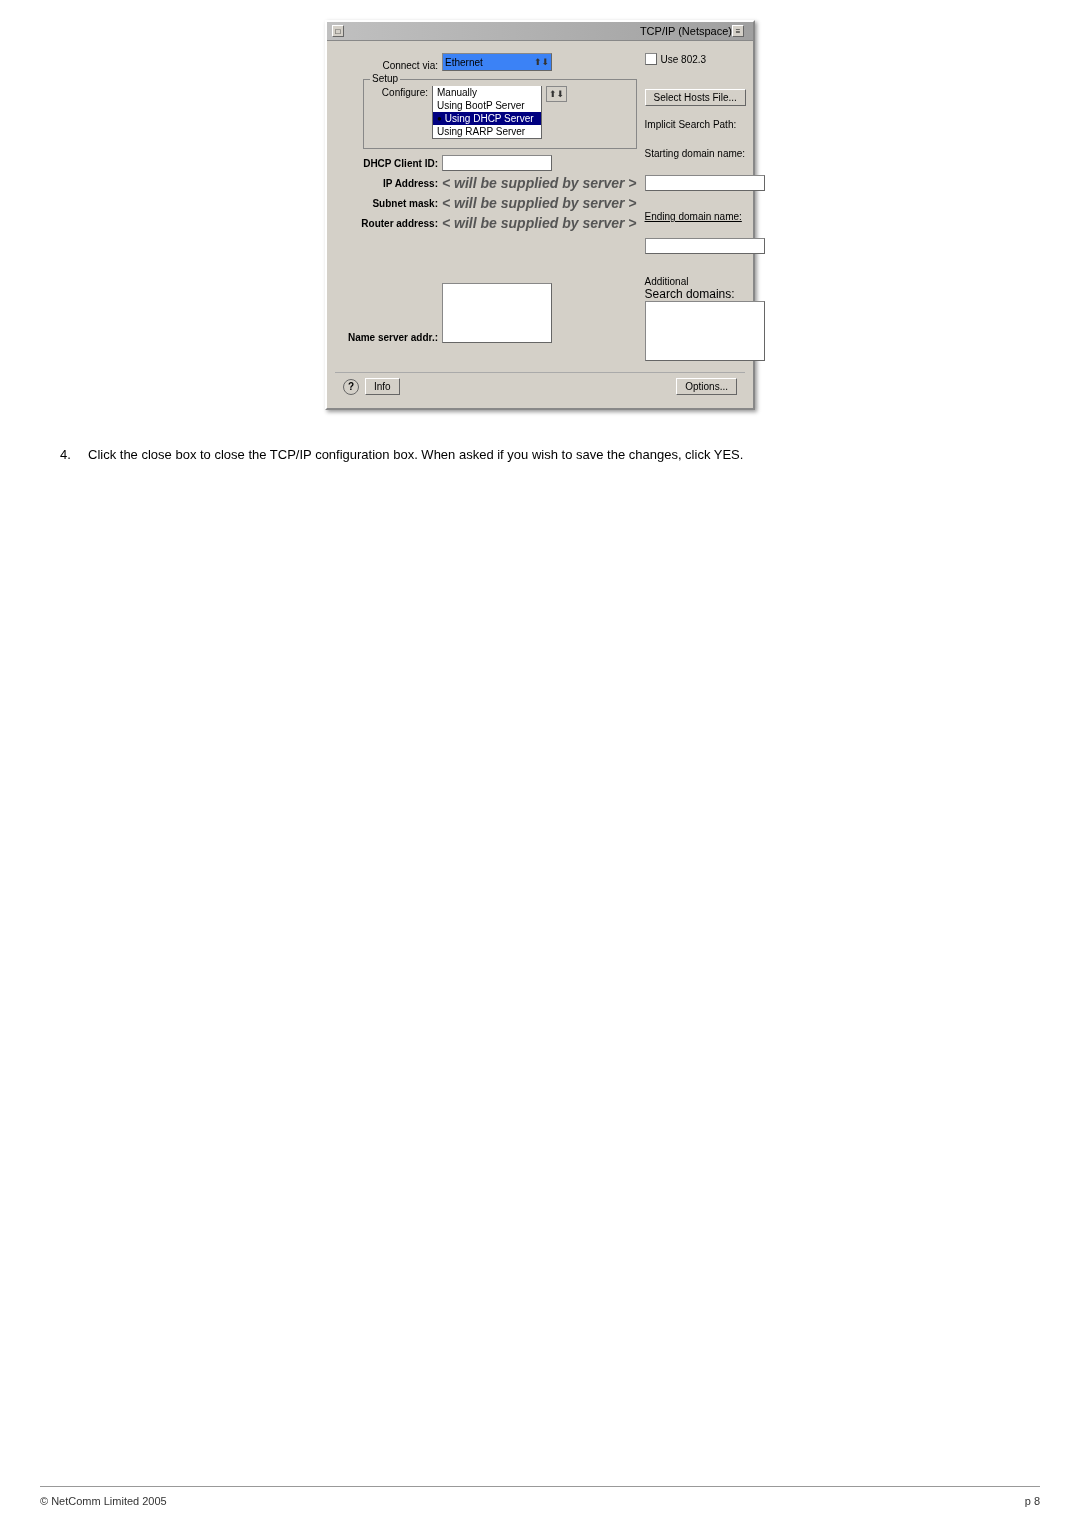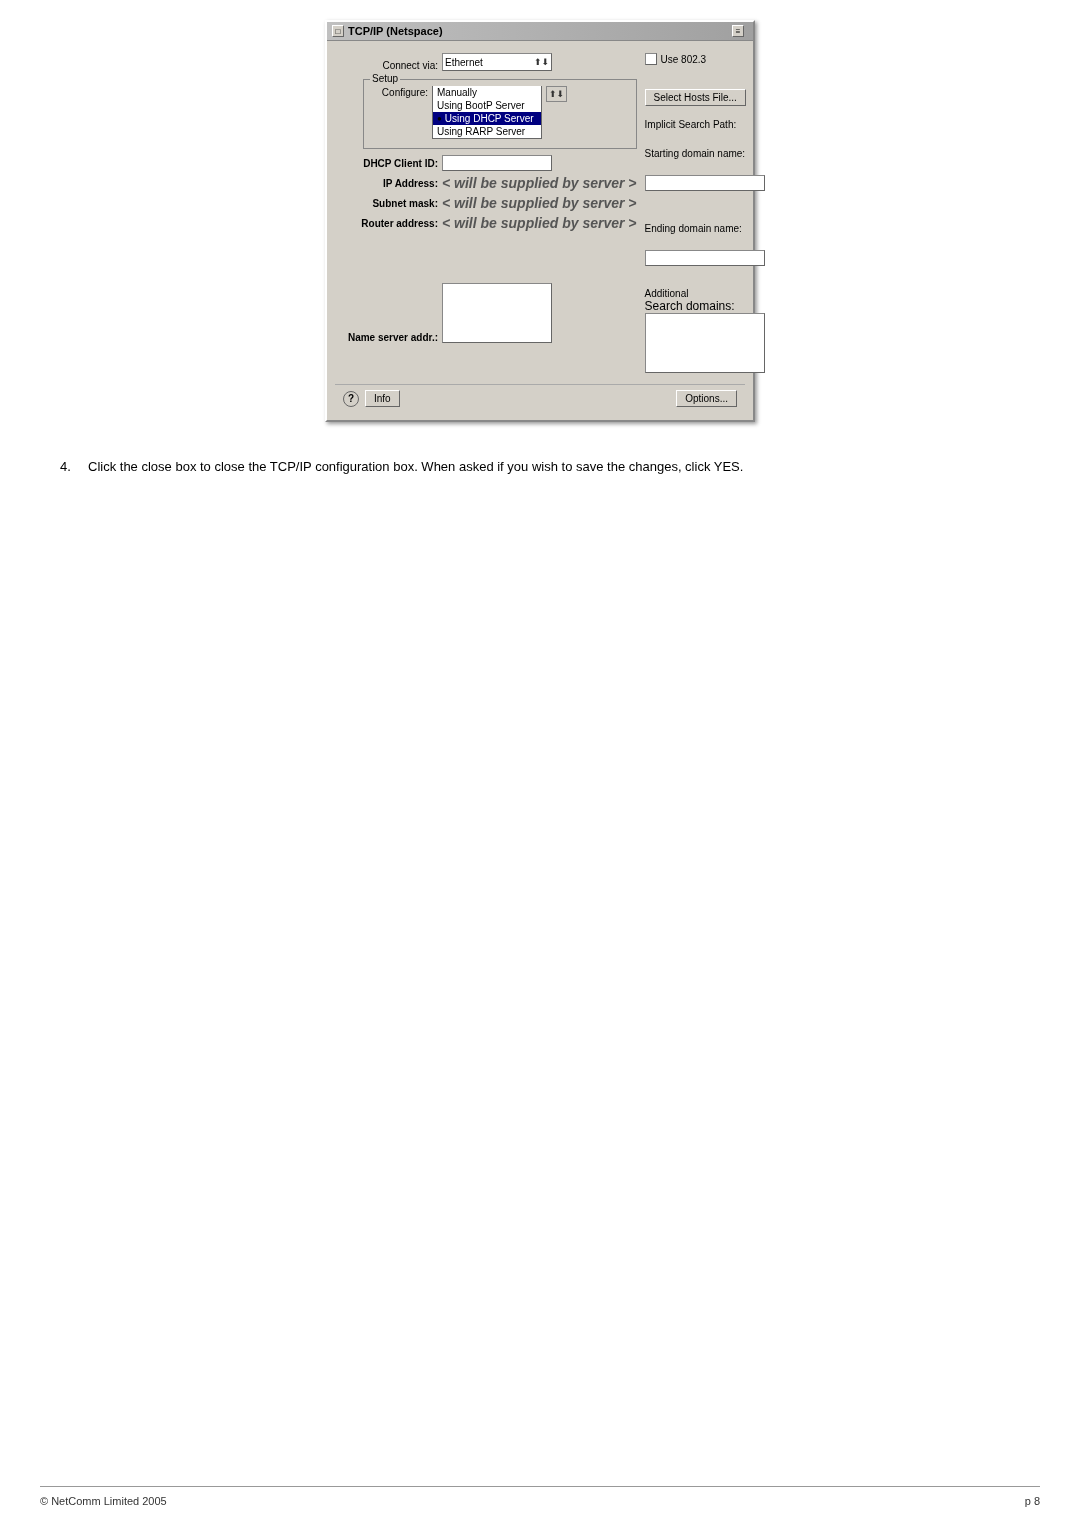--- a/index.html
+++ b/index.html
@@ -90,22 +90,22 @@
       border-left-color: #fff;
       margin-right: 4px;
       display: flex;
       align-items: center;
       justify-content: center;
       font-size: 8px;
     }
 
     .dialog-title {
       font-size: 11px;
-      font-weight: bold;
-      text-align: left;
+      font-weight: normal;
+      text-align: right;
       flex: 1;
       color: #000;
     }
 
     .dialog-body {
       padding: 8px;
       display: flex;
       flex-direction: column;
       gap: 3px;
     }
@@ -113,21 +113,21 @@
     .setup-label {
       position: absolute;
       top: -7px;
       left: 6px;
       background: #d4d0c8;
       padding: 0 2px;
       font-size: 10px;
     }
 
     .dropdown-field {
-      background: #ffffff;
+      background: #3b82f6;
       border: 1px solid #666;
       border-top-color: #888;
       border-left-color: #888;
       display: flex;
       align-items: center;
       justify-content: space-between;
       padding: 1px 2px;
       min-width: 110px;
       font-size: 10px;
       height: 18px;
@@ -437,21 +437,21 @@
                 <button class="btn">Select Hosts File...</button>
               </div>
 
               <div class="implicit-section" style="margin-top:8px;">
                 <div>
                   <span style="font-size:10px;">Implicit Search Path:</span>
                 </div>
                 <div style="font-size:10px; margin-top:2px;">Starting domain name:</div>
                 <div class="search-input"></div>
 
-                <div style="font-size:10px; margin-top:16px;">Ending domain name:</div>
+                <div style="font-size:10px; margin-top:4px;text-decoration:underline;">Ending domain name:</div>
                 <div class="search-input"></div>
 
                 <div style="margin-top:6px;">
                   <div style="font-size:10px;">Additional</div>
                   <div style="font-size:12px;">Search domains:</div>
                   <div class="additional-area"></div>
                 </div>
               </div>
 
             </div>

